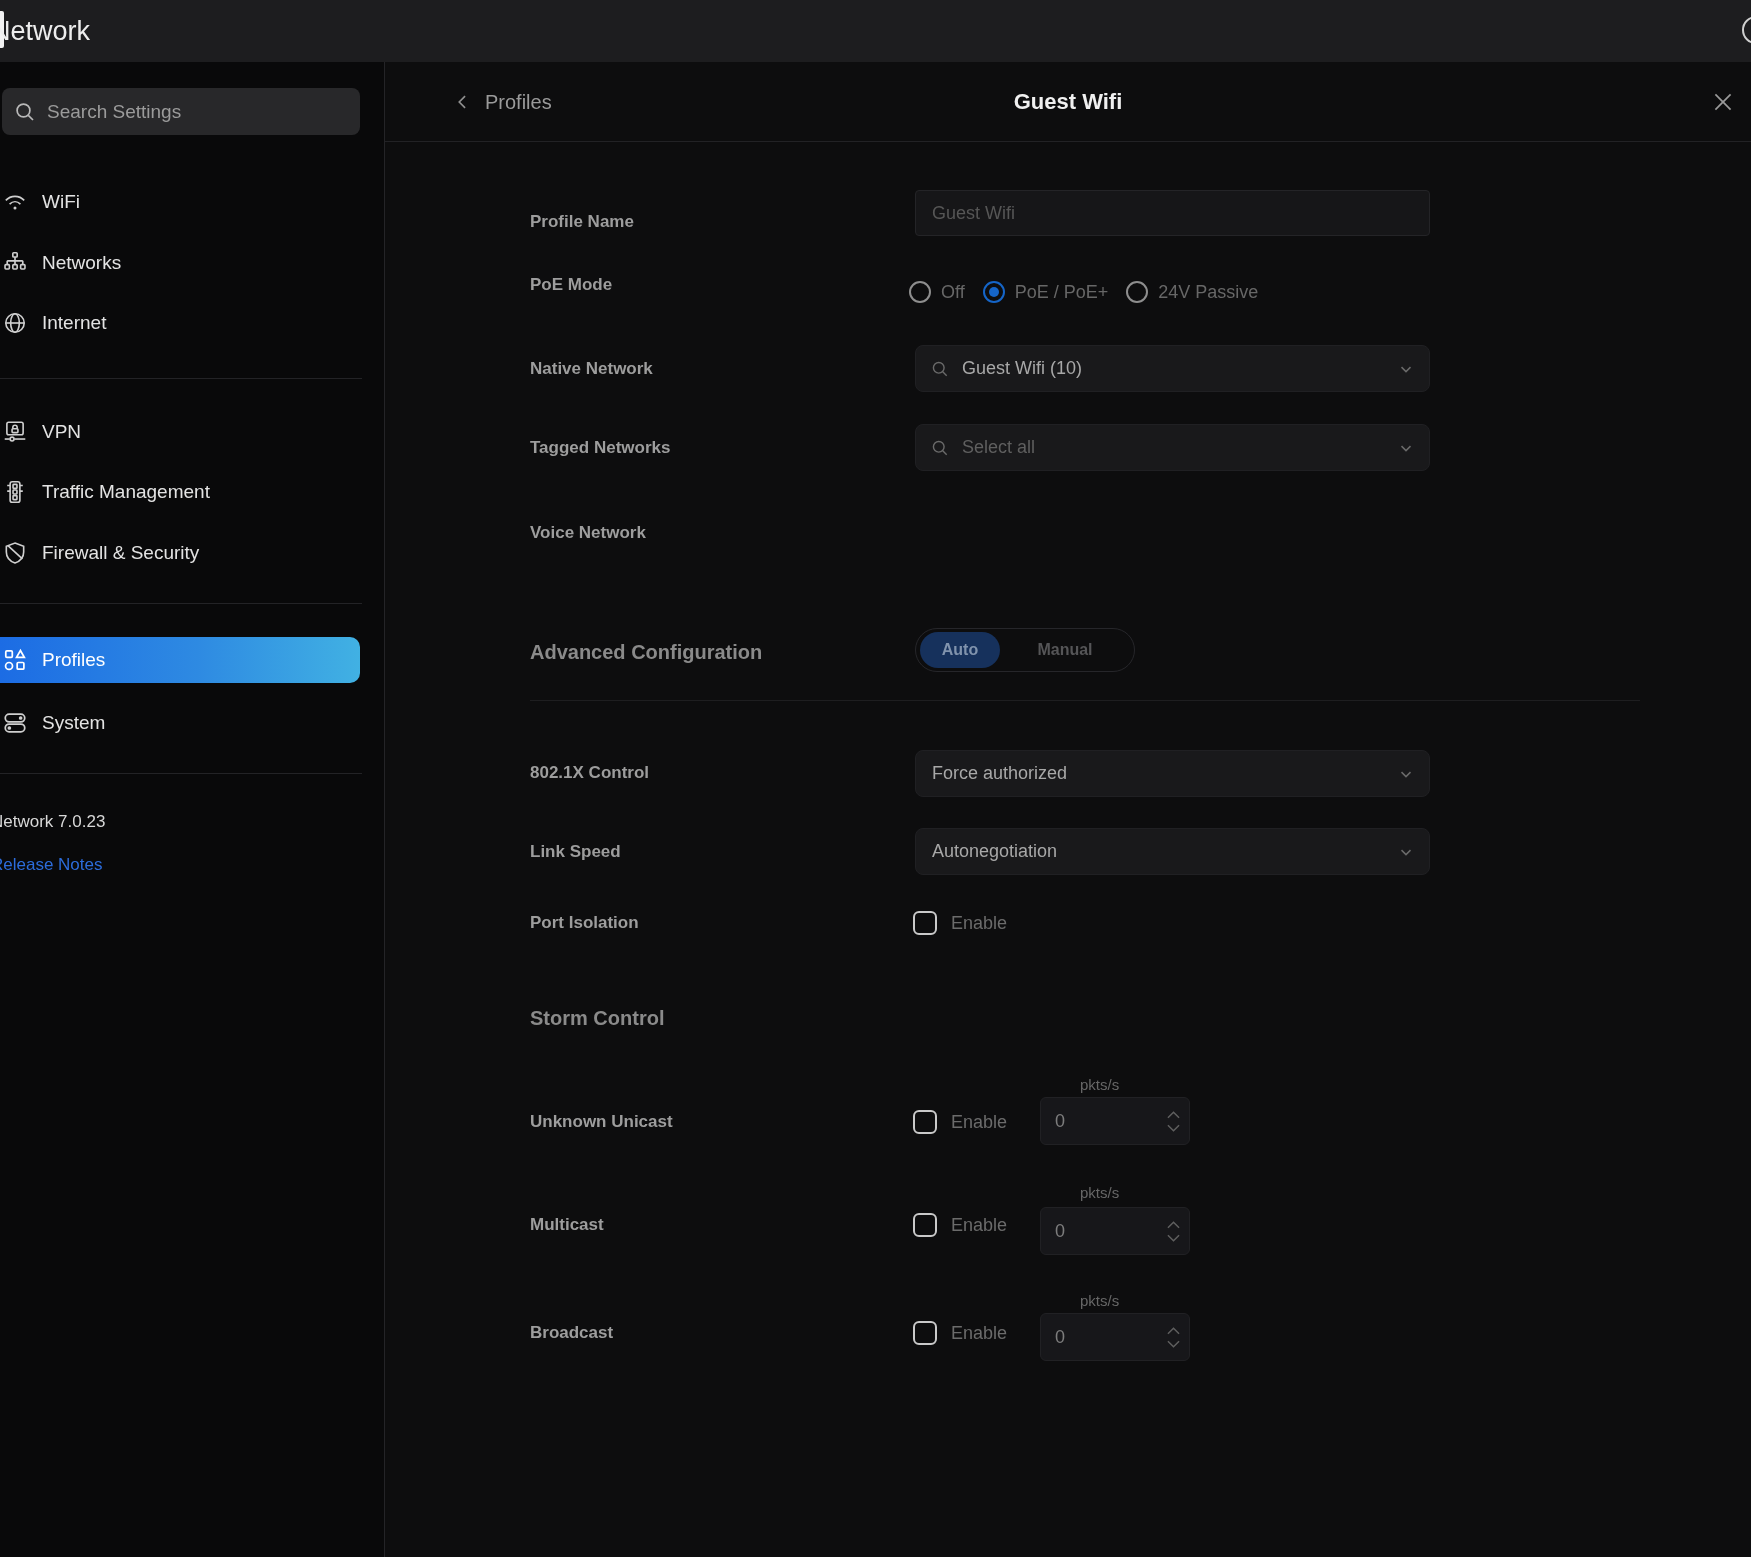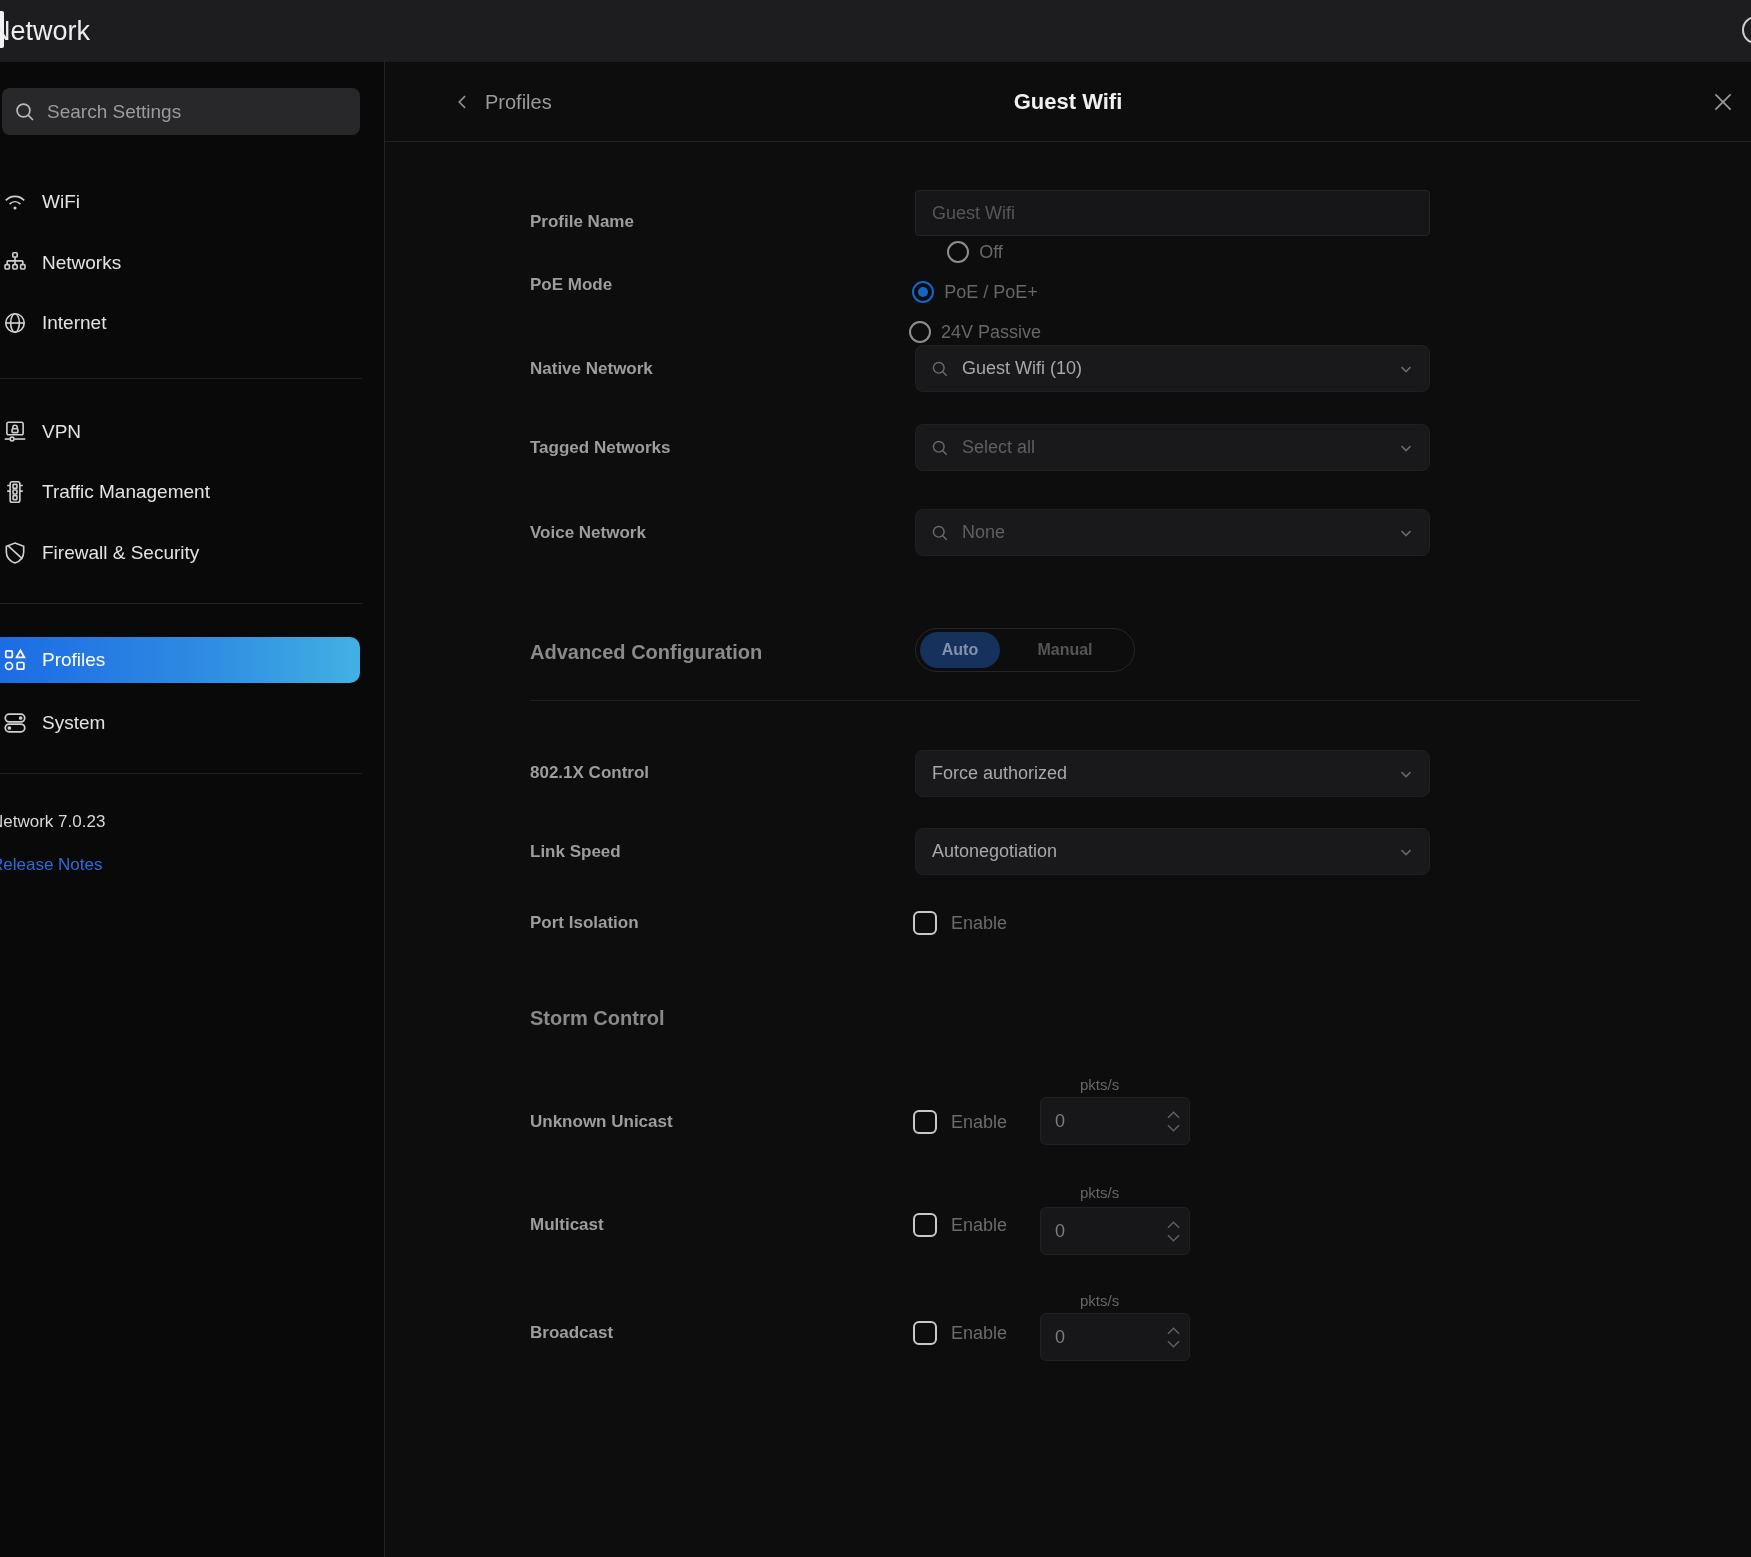--- a/index.html
+++ b/index.html
@@ -42,21 +42,21 @@
   .tinput input{width:100%;height:100%;background:transparent;border:none;outline:none;padding:0 16px;color:#a9a9a9;font-size:18px;font-family:"Liberation Sans",sans-serif;box-sizing:border-box;}
   .tinput input::placeholder{color:#565656;}
 
   .drop{position:absolute;left:530px;width:515px;height:47px;background:#19191b;border:1px solid #202023;border-radius:8px;box-sizing:border-box;display:flex;align-items:center;cursor:pointer;}
   .drop .mag{margin-left:14px;flex:none;}
   .drop .val{margin-left:12px;font-size:18px;color:#a8a8a8;white-space:nowrap;}
   .drop.noicon .val{margin-left:16px;}
   .drop .val.dim{color:#5f5f5f;}
   .drop .chev{position:absolute;right:14px;top:50%;transform:translateY(-50%);}
 
-  .radio-row{position:absolute;left:524px;transform:translateY(-50%);display:flex;align-items:center;gap:18px;flex-direction:column;}
+  .radio-row{position:absolute;left:524px;transform:translateY(-50%);display:flex;align-items:flex-start;gap:18px;}
   .radio-opt{display:flex;align-items:center;gap:10px;cursor:pointer;}
   .radio{width:22px;height:22px;border-radius:50%;border:2px solid #8e8e8e;box-sizing:border-box;position:relative;flex:none;}
   .radio.sel{border-color:#1565c8;}
   .radio.sel::after{content:"";position:absolute;inset:4px;border-radius:50%;background:#1565c8;}
   .radio-opt .rl{font-size:18px;color:#676767;white-space:nowrap;}
 
   .toggle{position:absolute;left:530px;width:220px;height:44px;border:1px solid #26262a;border-radius:22px;box-sizing:border-box;display:flex;align-items:center;padding:4px;}
   .tog-opt{height:36px;border-radius:18px;display:flex;align-items:center;justify-content:center;font-size:16px;font-weight:700;cursor:pointer;}
   .tog-opt.on{width:80px;background:#16315c;color:#8093ad;}
   .tog-opt.off{flex:1;color:#555557;background:transparent;}
@@ -255,30 +255,20 @@
           <circle cx="10.5" cy="10.5" r="6.4"></circle>
           <line x1="15.3" y1="15.3" x2="20" y2="20"></line>
         </svg>
       <span class="val dim">Select all</span>
       <svg class="chev" width="18" height="18" viewBox="0 0 24 24" fill="none" stroke="#6a6a6a" stroke-width="2">
           <polyline points="6,9.5 12,15.5 18,9.5"></polyline>
         </svg>
     </div>
 
     <div class="flabel" style="top:471px">Voice Network</div>
-    <div class="drop" style="top:447px">
-      <svg class="mag" width="20" height="20" viewBox="0 0 24 24" fill="none" stroke="#6a6a6a" stroke-width="1.7">
-          <circle cx="10.5" cy="10.5" r="6.4"></circle>
-          <line x1="15.3" y1="15.3" x2="20" y2="20"></line>
-        </svg>
-      <span class="val dim">None</span>
-      <svg class="chev" width="18" height="18" viewBox="0 0 24 24" fill="none" stroke="#6a6a6a" stroke-width="2">
-          <polyline points="6,9.5 12,15.5 18,9.5"></polyline>
-        </svg>
-    </div>
 
     <div class="shead" style="top:590px">Advanced Configuration</div>
     <div class="toggle" style="top:566px">
       <div class="tog-opt on">Auto</div>
       <div class="tog-opt off">Manual</div>
     </div>
 
     <div class="hdiv" style="top:638px"></div>
 
     <div class="flabel" style="top:711px">802.1X Control</div>

